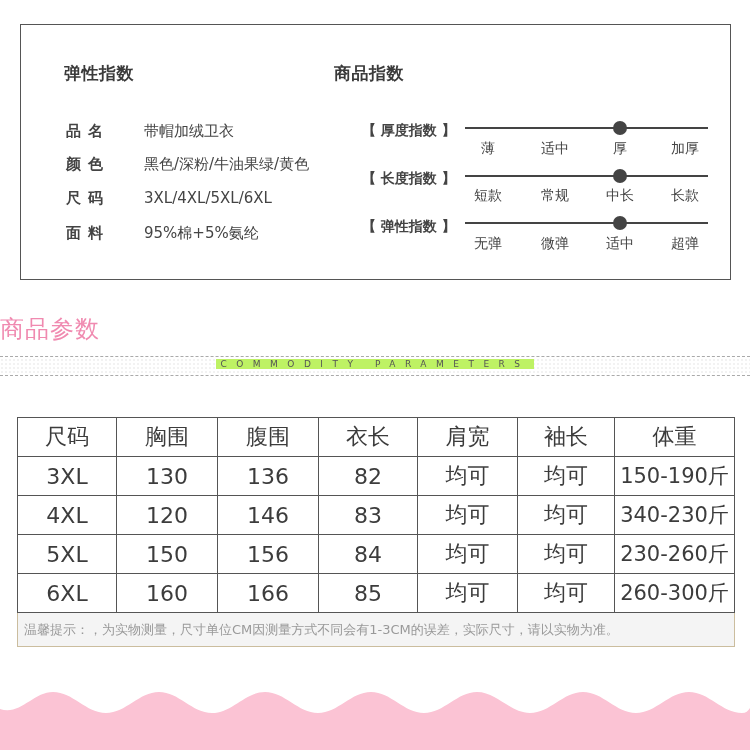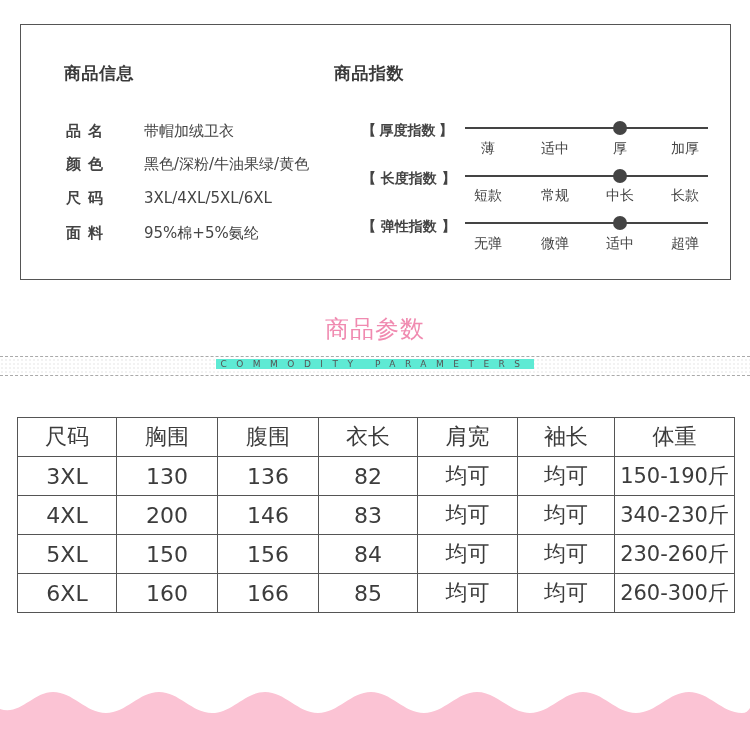--- a/index.html
+++ b/index.html
@@ -18,26 +18,26 @@
   }
   .info-row { position: absolute; left: 66px; font-size: 15px; color: #444; height: 22px; line-height: 22px; }
   .info-key { position: absolute; left: 0; width: 60px; letter-spacing: 7px; font-weight: bold; color: #444; }
   .info-val { position: absolute; left: 78px; white-space: nowrap; color: #444; text-align: right; }
 
   .index-label { position: absolute; left: 362px; font-size: 14px; font-weight: bold; color: #444; white-space: nowrap; }
   .slider-line { position: absolute; left: 465px; width: 243px; height: 2px; background: #444; }
   .slider-dot { position: absolute; width: 14px; height: 14px; border-radius: 50%; background: #444; }
   .slider-opt { position: absolute; font-size: 14px; color: #444; width: 60px; text-align: center; white-space: nowrap; }
 
-  .params-title { position: absolute; left: 0; width: 750px; top: 313px; text-align: center; font-size: 24px; color: #f08ab0; letter-spacing: 1px; }
+  .params-title { position: absolute; left: 0; width: 750px; top: 313px; font-size: 24px; color: #f08ab0; letter-spacing: 1px; }
   .dash-line { position: absolute; left: 0; width: 750px; height: 0; border-top: 1px dashed #aaa; }
   .dot-band { position: absolute; left: 0; width: 750px; top: 358px; height: 15px;
     background-image: radial-gradient(circle, #e2e2e2 0.6px, transparent 0.8px); background-size: 4px 4px; }
   .params-sub { position: absolute; left: 0; width: 750px; top: 359px; text-align: center; font-size: 9px; letter-spacing: 9.5px; color: #555; }
-  .params-sub span { background: #5eead4; padding: 0 4px; }
+  .params-sub span { background: #bef264; padding: 0 4px; }
 
   table.size-table {
     position: absolute; left: 17px; top: 417px; width: 717px;
     border-collapse: collapse; table-layout: fixed;
   }
   .size-table th, .size-table td {
     border: 1px solid #555; text-align: center; color: #3c3c3c; padding: 0;
     font-weight: normal; height: 38px; font-size: 22px;
   }
   .size-table td.weight { font-size: 21px; }
@@ -45,42 +45,42 @@
     font-size: 13px; color: #999; text-align: left; padding-left: 6px; height: 33px;
     background: #f4f4f4; border: 1px solid #cbbd9e; white-space: nowrap; overflow: hidden;
   }
   .wave { position: absolute; left: 0; top: 680px; width: 750px; height: 70px; }
 </style>
 </head>
 <body>
 
 <div class="info-box"></div>
 
-<div class="section-title" style="left:64px; top:62px;">商品信息</div>
+<div class="section-title" style="left:64px; top:62px;">弹性指数</div>
 
 <div class="info-row" style="top:120px;">
   <span class="info-key">品名</span>
   <span class="info-val">带帽加绒卫衣</span>
 </div>
 <div class="info-row" style="top:153px;">
   <span class="info-key">颜色</span>
   <span class="info-val">黑色/深粉/牛油果绿/黄色</span>
 </div>
 <div class="info-row" style="top:187px;">
   <span class="info-key">尺码</span>
   <span class="info-val">3XL/4XL/5XL/6XL</span>
 </div>
 <div class="info-row" style="top:222px;">
   <span class="info-key">面料</span>
   <span class="info-val">95%棉+5%氨纶</span>
 </div>
 
 <div class="section-title" style="left:334px; top:62px;">商品指数</div>
 
-<div class="index-label" style="top:122px;font-family:Liberation Serif, serif;">【 厚度指数 】</div>
+<div class="index-label" style="top:122px;">【 厚度指数 】</div>
 <div class="slider-line" style="top:127px;"></div>
 <div class="slider-dot" style="left:613px; top:121px;"></div>
 <div class="slider-opt" style="left:458px; top:140px;">薄</div>
 <div class="slider-opt" style="left:525px; top:140px;">适中</div>
 <div class="slider-opt" style="left:590px; top:140px;">厚</div>
 <div class="slider-opt" style="left:655px; top:140px;">加厚</div>
 
 <div class="index-label" style="top:170px;">【 长度指数 】</div>
 <div class="slider-line" style="top:175px;"></div>
 <div class="slider-dot" style="left:613px; top:169px;"></div>
@@ -127,21 +127,21 @@
     <td>3XL</td>
     <td>130</td>
     <td>136</td>
     <td>82</td>
     <td>均可</td>
     <td>均可</td>
     <td class="weight">150-190斤</td>
   </tr>
   <tr>
     <td>4XL</td>
-    <td>200</td>
+    <td>120</td>
     <td>146</td>
     <td>83</td>
     <td>均可</td>
     <td>均可</td>
     <td class="weight">340-230斤</td>
   </tr>
   <tr>
     <td>5XL</td>
     <td>150</td>
     <td>156</td>
@@ -152,18 +152,21 @@
   </tr>
   <tr>
     <td>6XL</td>
     <td>160</td>
     <td>166</td>
     <td>85</td>
     <td>均可</td>
     <td>均可</td>
     <td class="weight">260-300斤</td>
   </tr>
+  <tr>
+    <td class="note" colspan="7">温馨提示：，为实物测量，尺寸单位CM因测量方式不同会有1-3CM的误差，实际尺寸，请以实物为准。</td>
+  </tr>
 </tbody>
   </table>
 
 <svg class="wave" viewBox="0 0 750 70" preserveAspectRatio="none">
   <path fill="#fbc3d4" d="M0,29 C20,36 33,12 53,12 C73,12 86,33 106,33 C126,33 139,12 159,12 C179,12 192,33 212,33 C232,33 245,12 265,12 C285,12 298,33 318,33 C338,33 351,12 371,12 C391,12 404,33 424,33 C444,33 457,12 477,12 C497,12 510,33 530,33 C550,33 563,12 583,12 C603,12 616,33 636,33 C656,33 669,12 689,12 C709,12 722,33 742,33 C746,33 748,31 750,28 L750,70 L0,70 Z"></path>
 </svg>
 
 </body></html>

